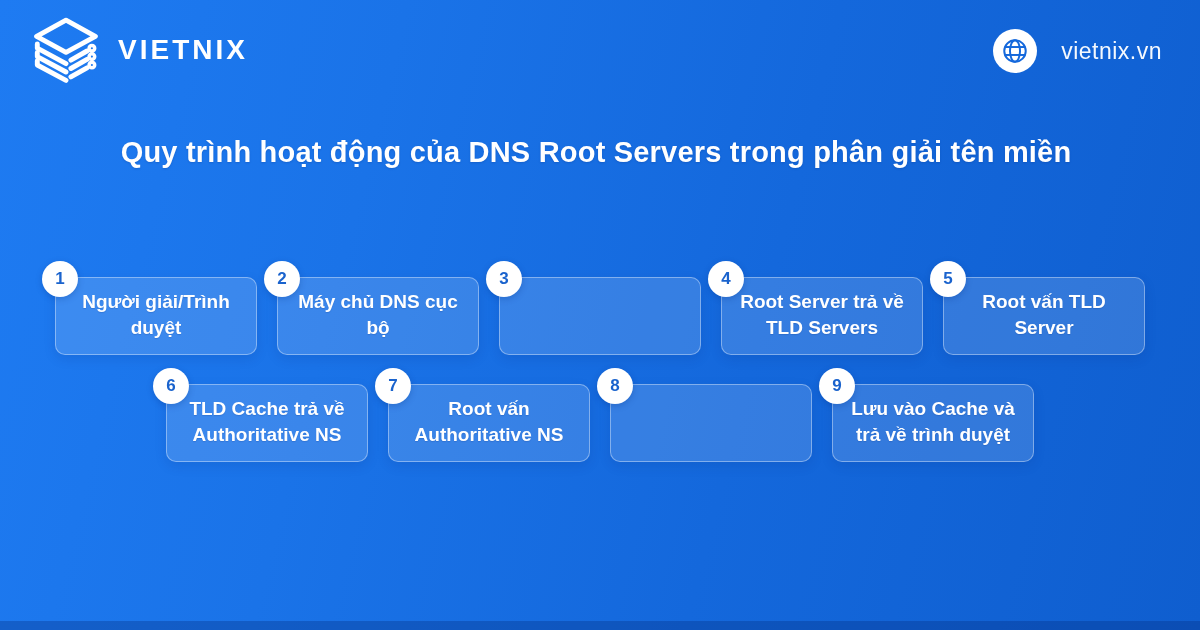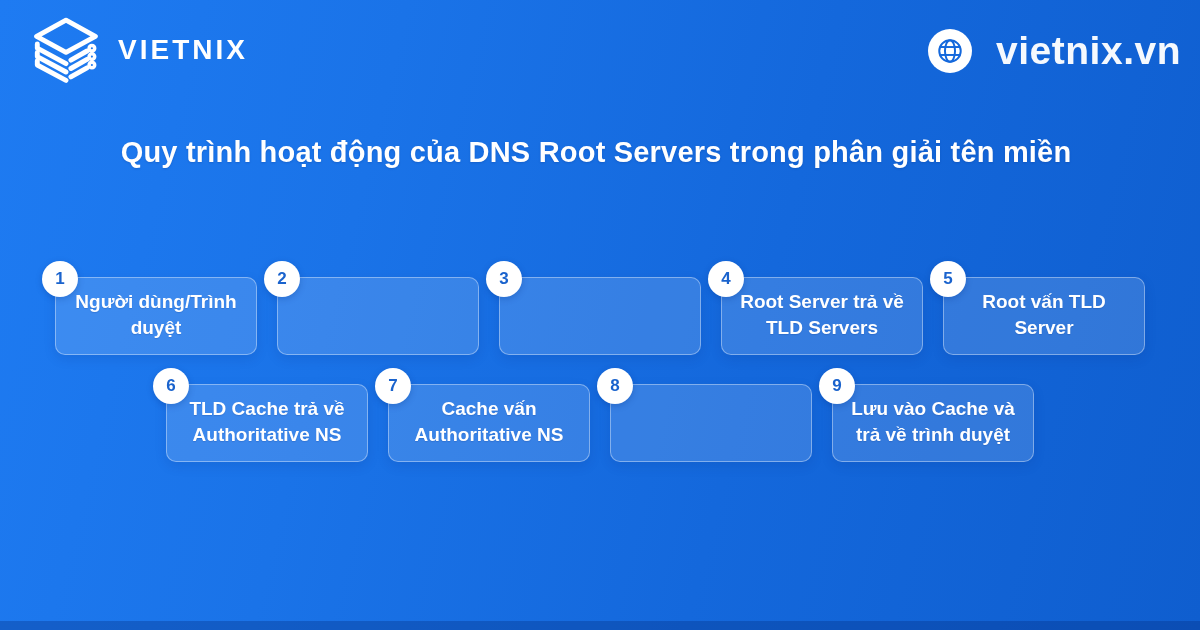--- a/index.html
+++ b/index.html
@@ -12,42 +12,42 @@
   }
 
   
   .header {
     position: absolute;
     top: 0; left: 0; right: 0;
     height: 102px;
     display: flex;
     align-items: center;
     justify-content: space-between;
-    padding: 0 17px 0 28px;
+    padding: 0 36px 0 28px;
   }
   .brand { display: flex; align-items: center; gap: 14px; }
   .brand-icon { width: 76px; height: 70px; display: block; }
   .brand-text {
     font-size: 28px;
     font-weight: bold;
     letter-spacing: 3px;
     color: #ffffff;
     padding-bottom: 2px;
   }
   .site { display: flex; align-items: center; gap: 24px; padding-right: 2px; }
   .site-globe {
     width: 44px; height: 44px;
     background: #ffffff;
     border-radius: 50%;
     display: flex; align-items: center; justify-content: center;
   }
   .site-globe svg { width: 28px; height: 28px; }
   .site-text {
-    font-size: 39px;
-    font-weight: bold;
+    font-size: 23px;
+    font-weight: normal;
     color: rgba(255,255,255,0.96);
     letter-spacing: 0.5px;
   }
 
   
   .page-title {
     position: absolute;
     top: 136px;
     left: 0; right: 8px;
     text-align: center;
@@ -144,25 +144,27 @@
     </span>
     <span class="site-text">vietnix.vn</span>
   </div>
 </div>
 
 <div class="page-title">Quy trình hoạt động của DNS Root Servers trong phân giải tên miền</div>
 
 <div class="steps-row row-1">
   <div class="step-card">
     <div class="step-badge">1</div>
-    <div class="step-label">Người dùng/Trình
+    <div class="step-label">Người giải/Trình
 duyệt</div>
   </div>
   <div class="step-card">
     <div class="step-badge">2</div>
+    <div class="step-label">Máy chủ DNS cục
+bộ</div>
   </div>
   <div class="step-card">
     <div class="step-badge">3</div>
   </div>
   <div class="step-card">
     <div class="step-badge">4</div>
     <div class="step-label">Root Server trả về
 TLD Servers</div>
   </div>
   <div class="step-card">
@@ -172,21 +174,21 @@
 </div>
 
 <div class="steps-row row-2">
   <div class="step-card">
     <div class="step-badge">6</div>
     <div class="step-label">TLD Cache trả về
 Authoritative NS</div>
   </div>
   <div class="step-card">
     <div class="step-badge">7</div>
-    <div class="step-label">Cache vấn
+    <div class="step-label">Root vấn
 Authoritative NS</div>
   </div>
   <div class="step-card">
     <div class="step-badge">8</div>
   </div>
   <div class="step-card">
     <div class="step-badge">9</div>
     <div class="step-label">Lưu vào Cache và
 trả về trình duyệt</div>
   </div>

